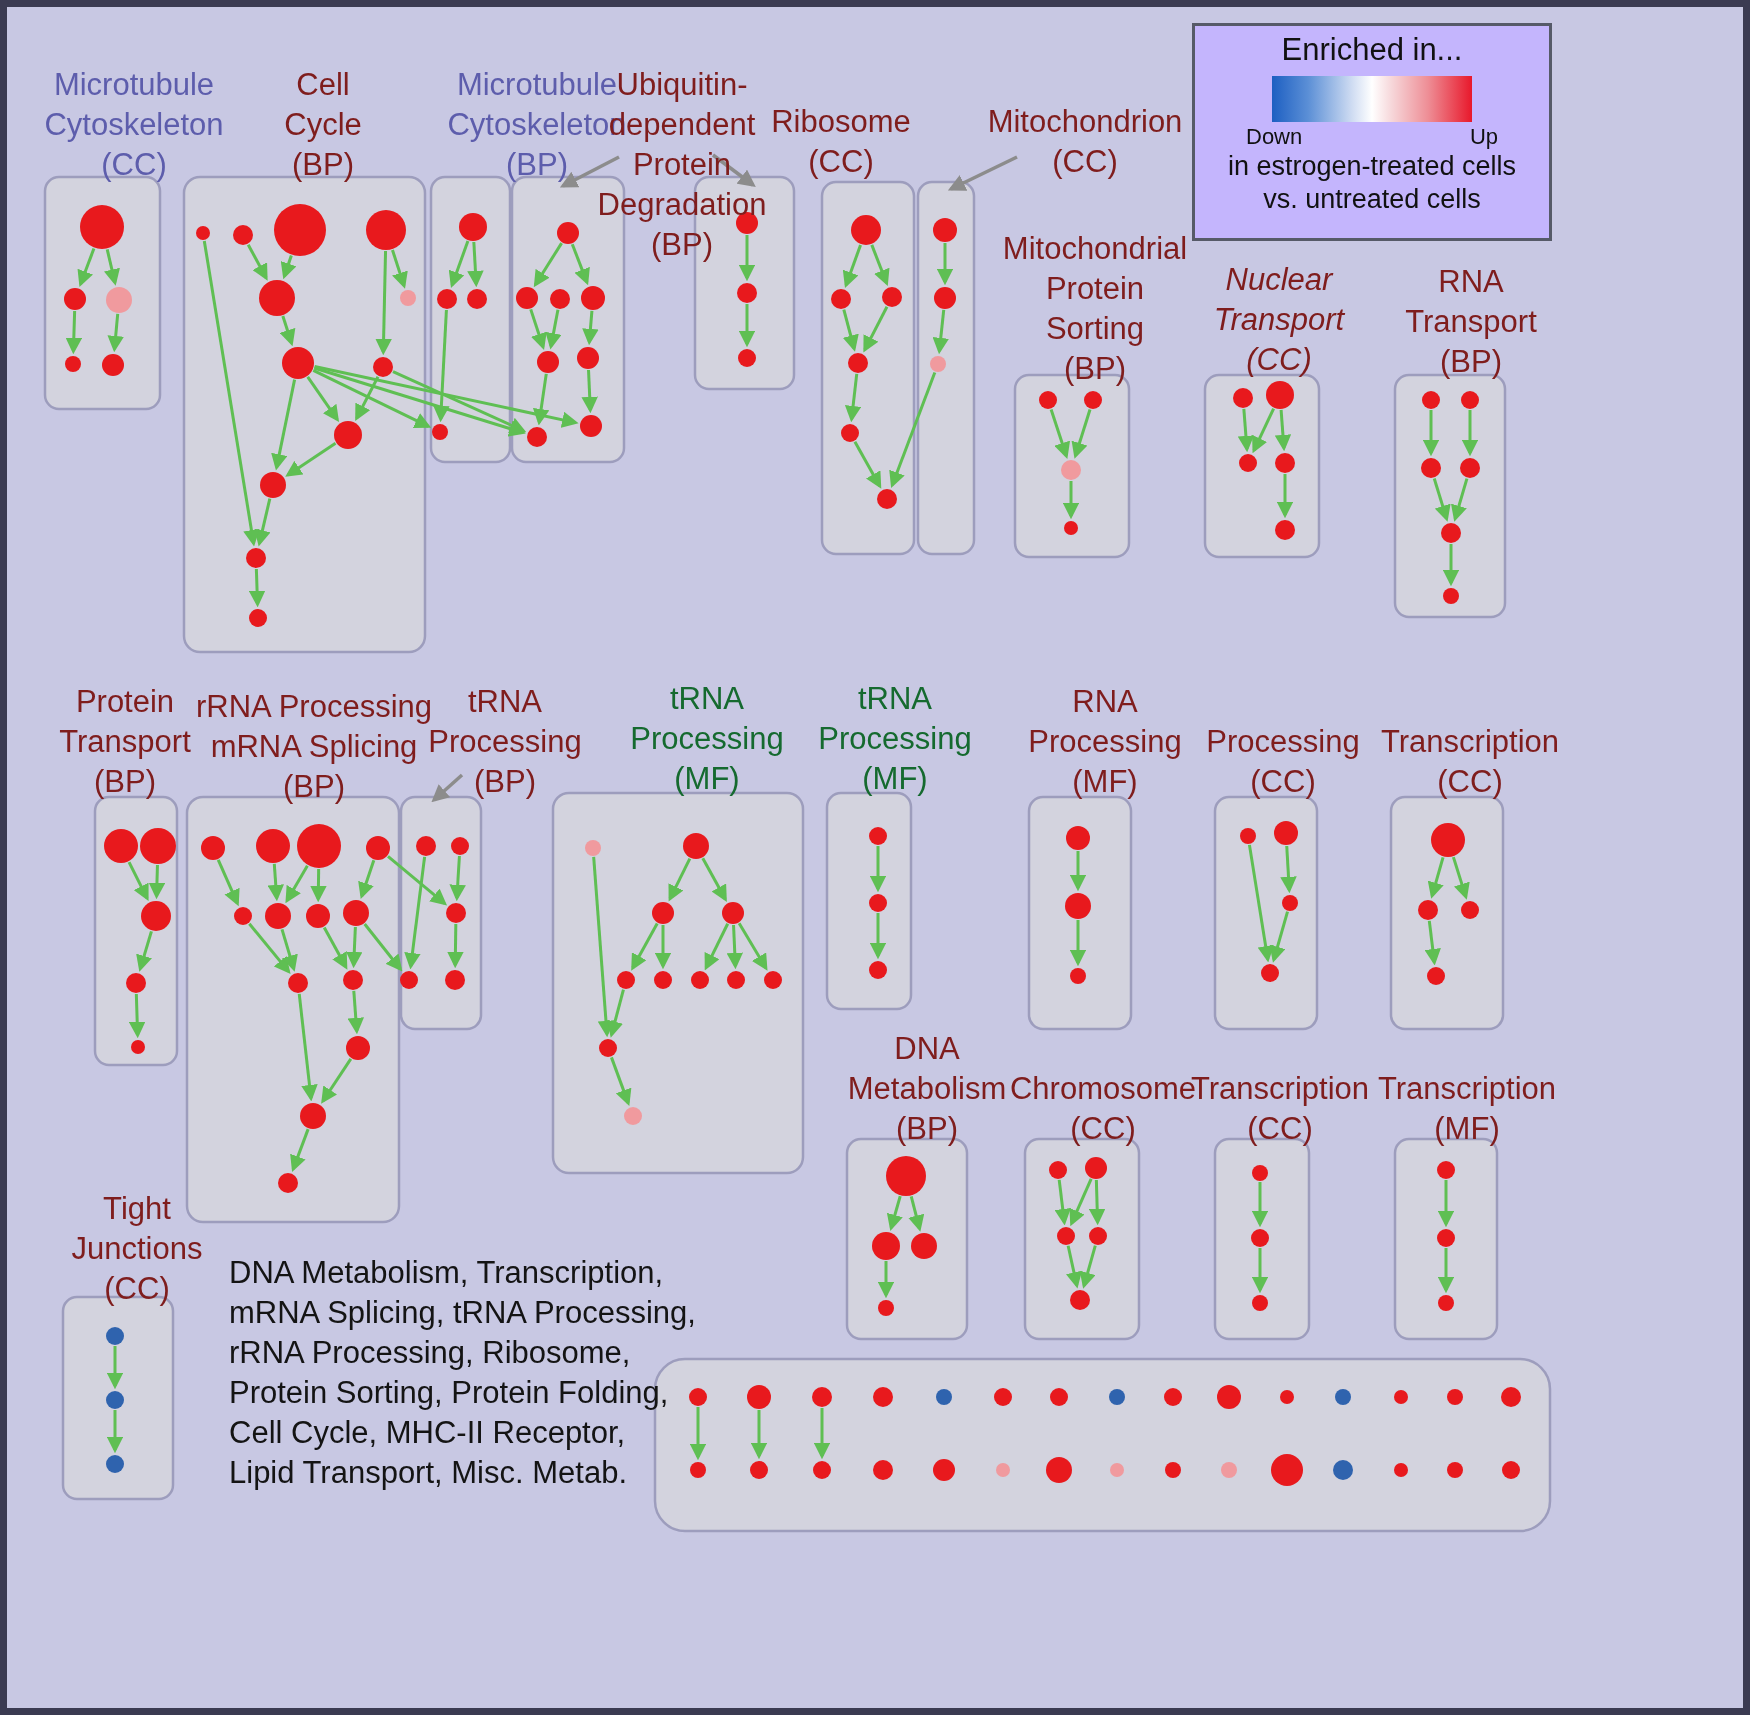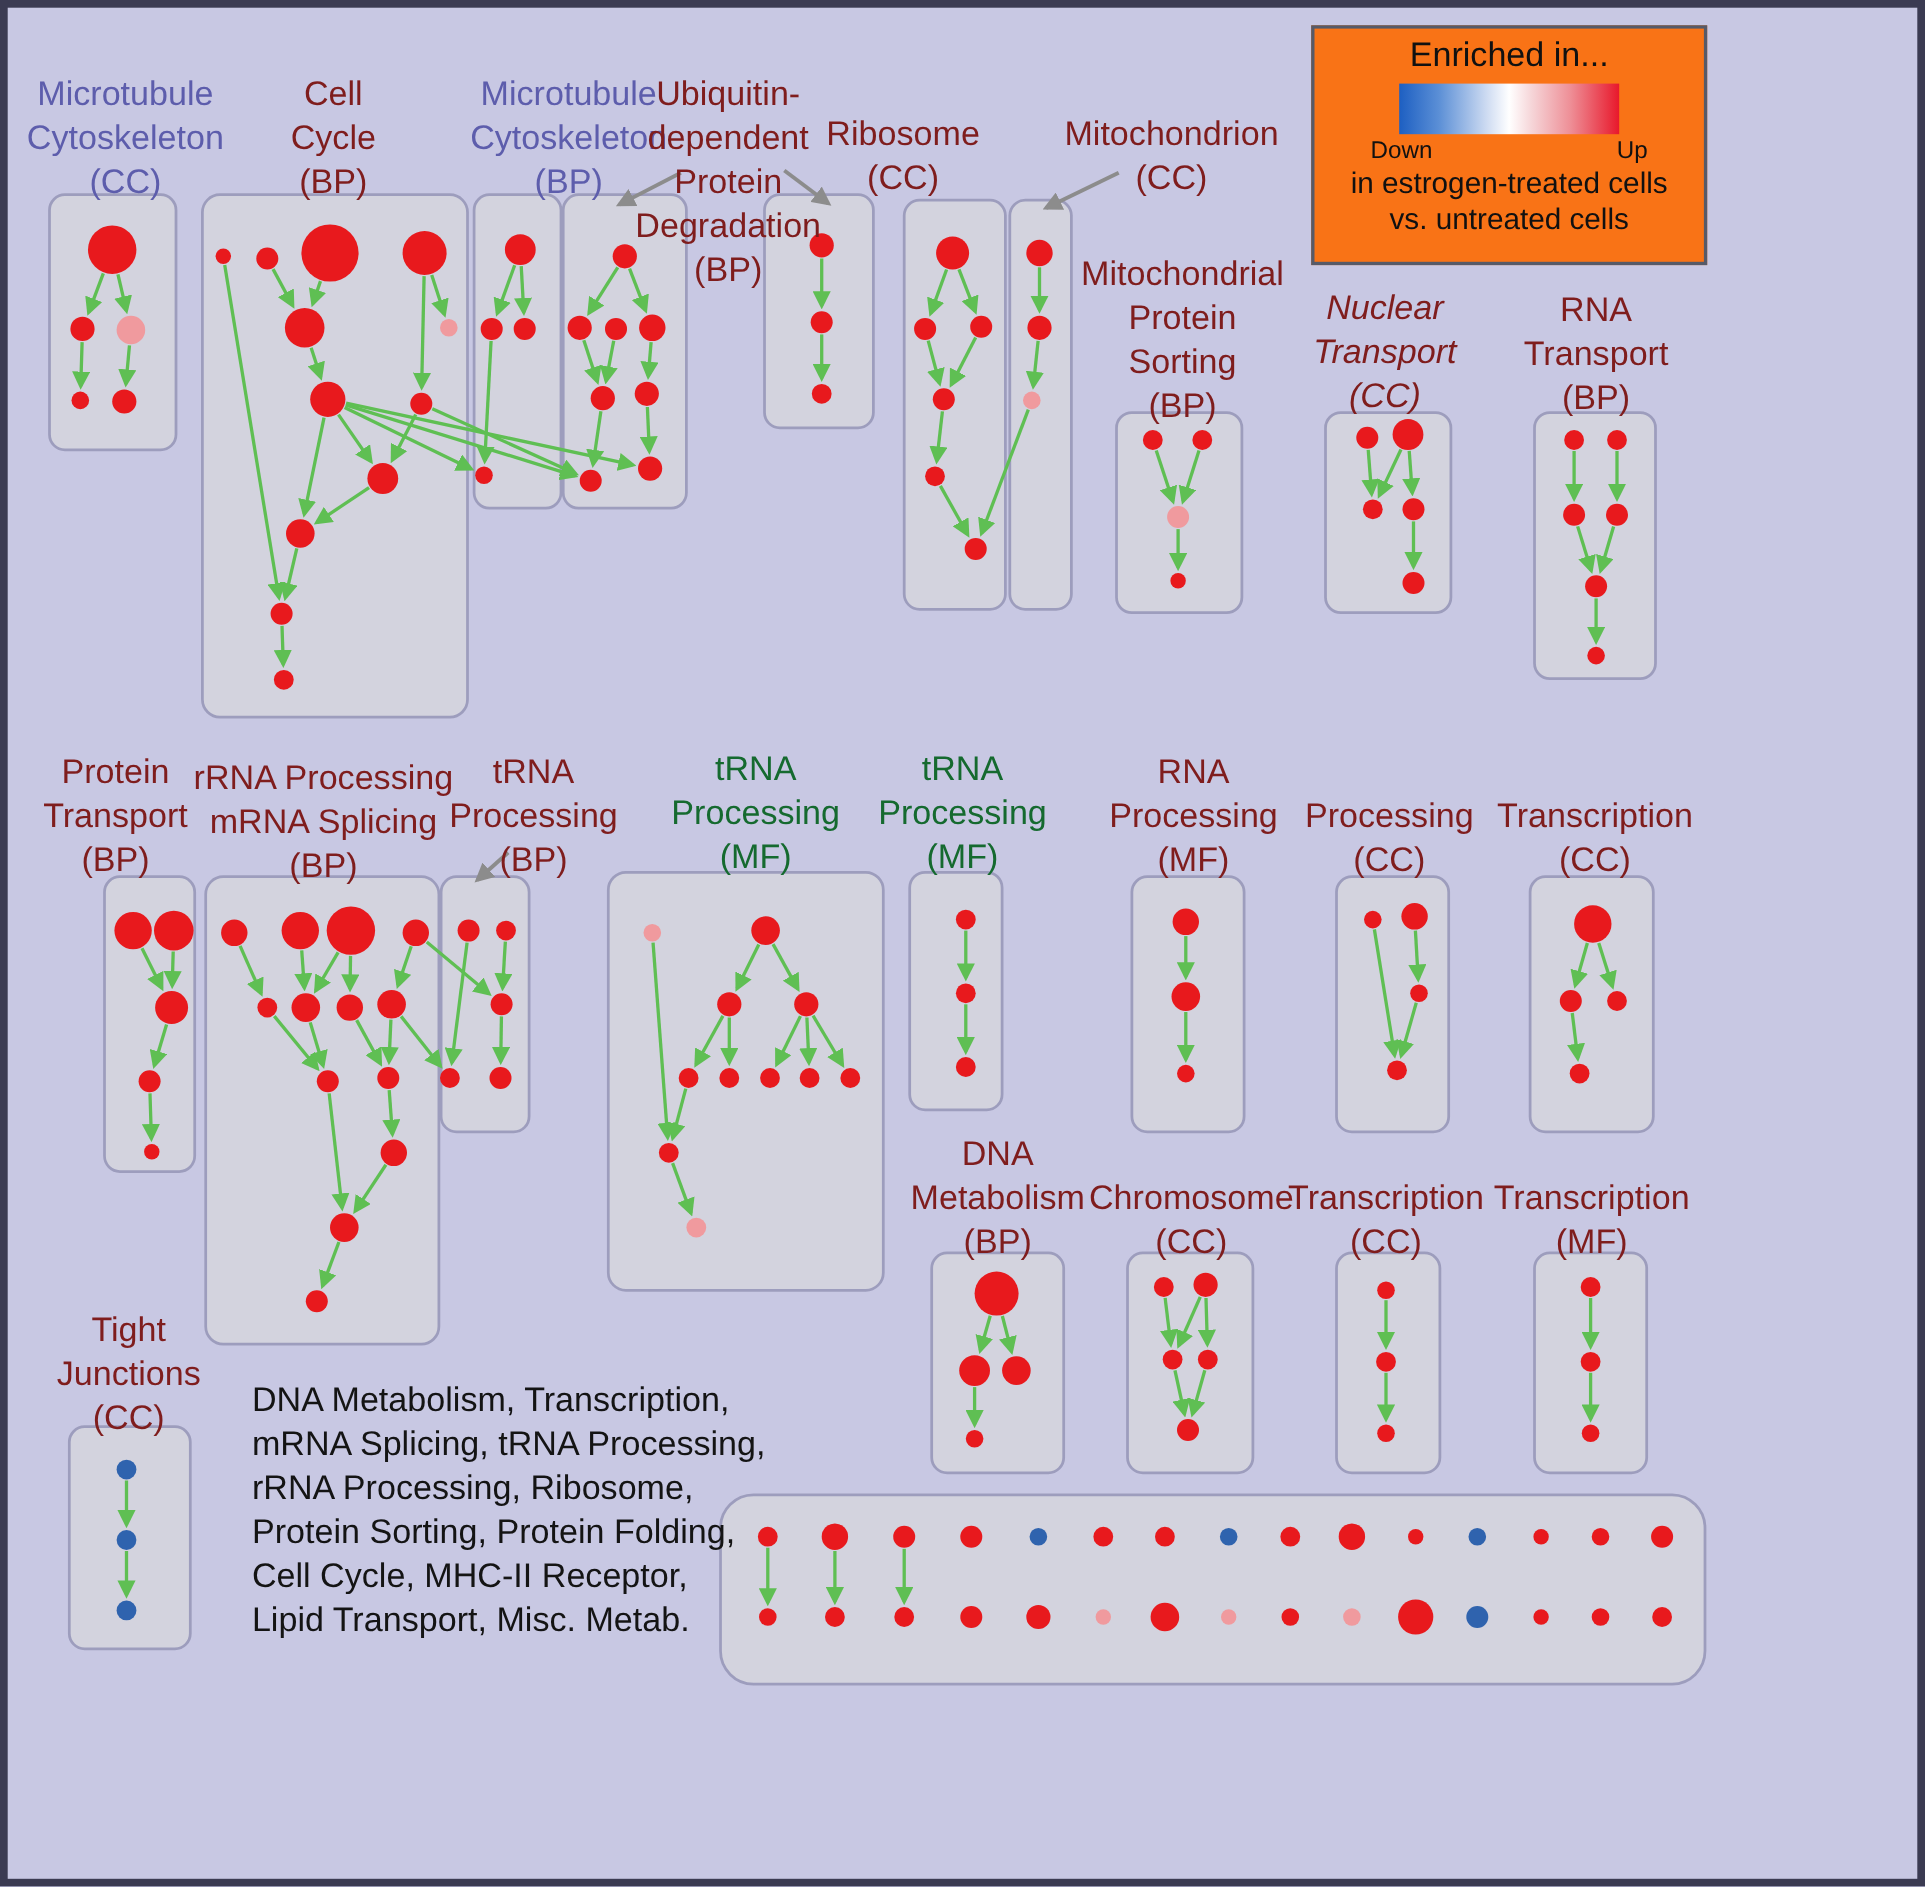--- a/index.html
+++ b/index.html
@@ -7,28 +7,28 @@
     position:relative;width:1750px;height:1715px;box-sizing:border-box;
     background:#c8c8e3;border:7px solid #3b3b52;overflow:hidden;
     font-family:"Liberation Sans",sans-serif;
   }
   svg#diagram{position:absolute;left:0;top:0;}
   .cluster-box{fill:#d3d3de;stroke:#9d9dbd;stroke-width:2.5;}
   .edge{stroke:#5fbf53;stroke-width:3;fill:none;}
   .pointer{stroke:#8c8c8c;stroke-width:3.5;fill:none;}
   .label{
     position:absolute;transform:translateX(-50%);text-align:center;
-    font-size:31px;line-height:40px;white-space:pre-line;
+    font-size:31px;line-height:40px;white-space:pre-line;margin-left:20px;
   }
   .lbl-black{color:#7f1d1d;}
   .lbl-purple{color:#5d5dac;}
   .lbl-green{color:#156a2f;}
   .legend{
     position:absolute;left:1185px;top:16px;width:360px;height:218px;
-    box-sizing:border-box;background:#f97316;border:3px solid #565a68;
+    box-sizing:border-box;background:#c4b5fd;border:3px solid #565a68;
     text-align:center;color:#111;
   }
   .legend-title{font-size:31px;margin-top:6px;}
   .legend-gradient{
     width:200px;height:46px;margin:8px auto 0;
     background:linear-gradient(90deg,#1d5fc2 0%,#5b8fd6 18%,#cfdcf2 40%,#ffffff 50%,#f6d6d9 60%,#ee8e96 78%,#e8182b 100%);
   }
   .legend-updown{display:flex;justify-content:space-between;width:252px;margin:2px auto 0;font-size:22px;}
   .legend-sub{font-size:27px;line-height:33px;}
   .misc-text{

